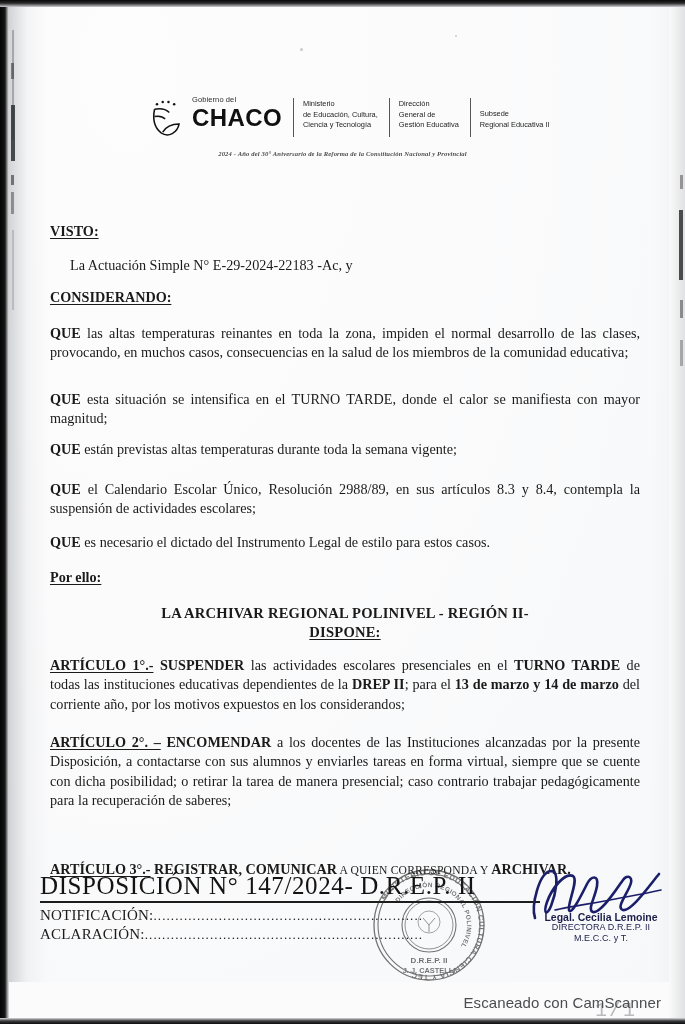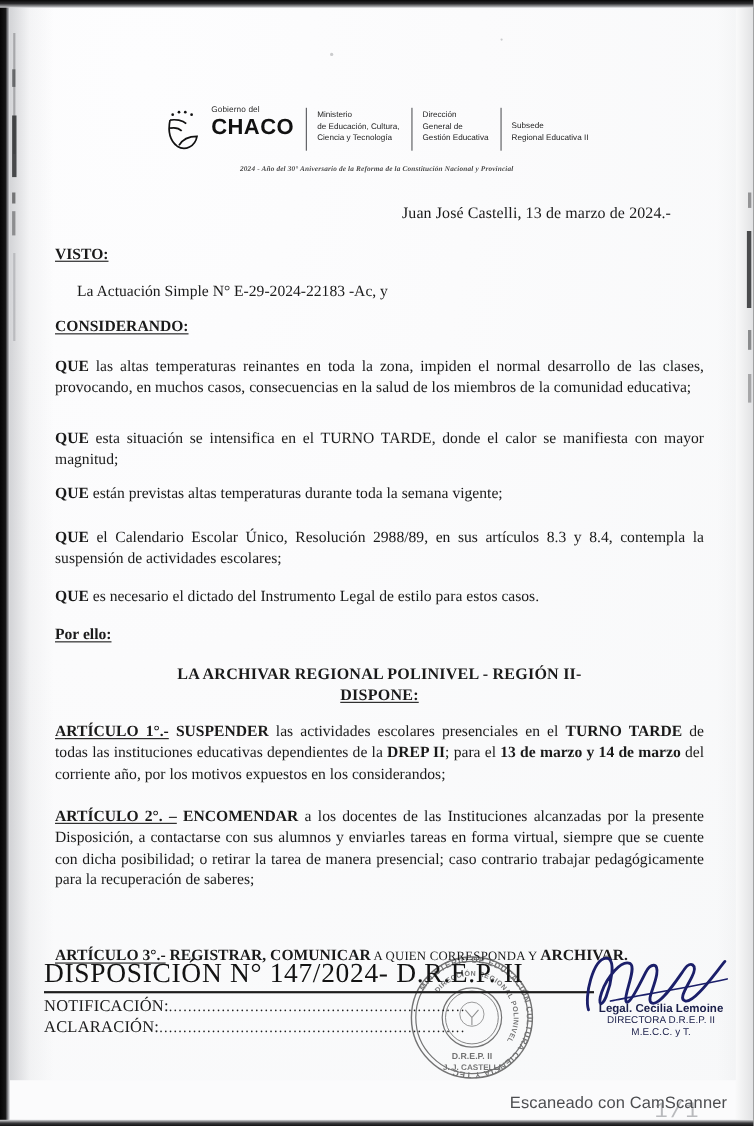--- a/index.html
+++ b/index.html
@@ -113,21 +113,21 @@
   .gov-small {
     font-family: "Liberation Sans", sans-serif;
     font-size: 7.5px;
     color: #2b2b2b;
     letter-spacing: 0.1px;
     line-height: 1;
     margin-bottom: 2px;
   }
   .gov-big {
     font-family: "Liberation Sans", sans-serif;
-    font-size: 20px;
+    font-size: 24px;
     font-weight: 700;
     letter-spacing: 0.4px;
     line-height: 1;
     color: #111;
   }
   .divider-bar {
     width: 1px;
     align-self: stretch;
     background: #55565a;
     margin: 2px 9px 2px 11px;
@@ -392,21 +392,20 @@
       <div class="divider-bar"></div>
 
       <div class="subsede-block">
         <div>Subsede</div>
         <div>Regional Educativa II</div>
       </div>
     </div>
 
     <div class="anniversary">2024 - Año del 30° Aniversario de la Reforma de la Constitución Nacional y Provincial</div>
 
-    <div class="doc-date">Juan José Castelli, 13 de marzo de 2024.-</div>
 
     <div class="blk" style="top:222px;">
       <span class="hd">VISTO:</span>
     </div>
     <div class="blk" style="top:256px; text-align:left;margin-left:20px;">La Actuación Simple N° E-29-2024-22183 -Ac, y</div>
 
     <div class="blk" style="top:288px;">
       <span class="hd">CONSIDERANDO:</span>
     </div>
 

